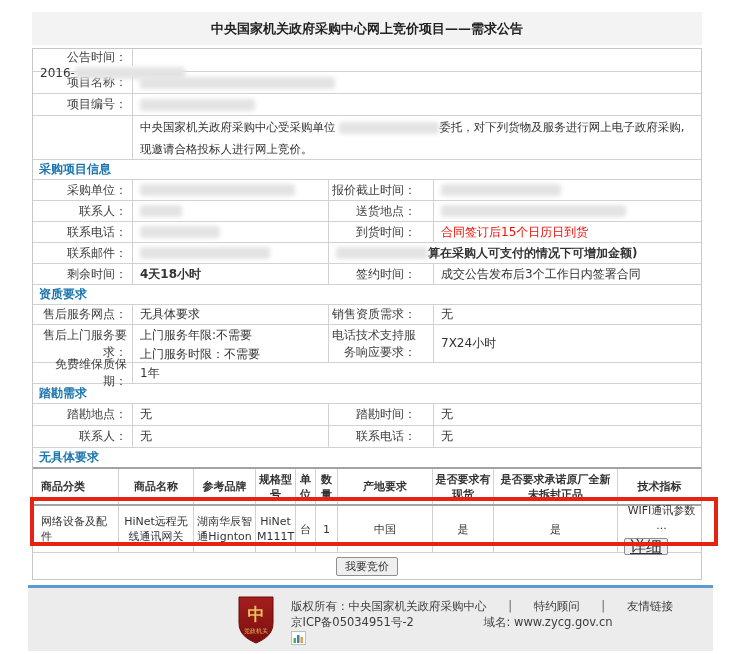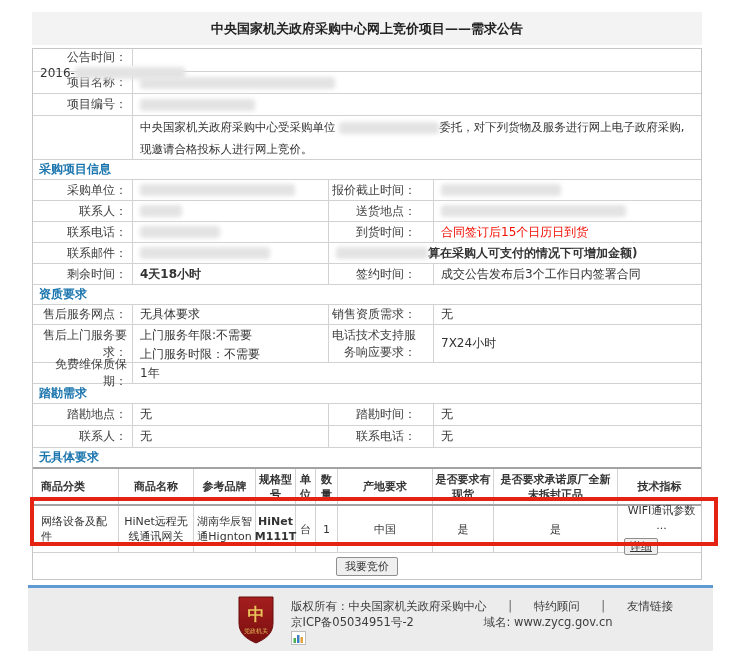--- a/index.html
+++ b/index.html
@@ -47,31 +47,31 @@
   .w80{width:80px}.w130{width:130px}.w92{width:92px}
 
   .two-line { display:block; line-height:18px; padding-top:1px; }
 
   
   .ptable-row { display:flex; align-items:stretch; border-top:2px solid #a3a3a3; font-size:11px; }
   .pc { border-right:1px solid #d2d2d2; display:flex; align-items:center;
     justify-content:center; text-align:center; padding:2px; line-height:15px; }
   .pc:last-child { border-right:none; }
   .pc-c1{width:86px; justify-content:flex-start; text-align:left; padding-left:8px;}
-  .pc-c2{width:75px;} .pc-c3{width:62px;} .pc-c4{width:40px;font-weight:bold;}
+  .pc-c2{width:75px;} .pc-c3{width:62px;} .pc-c4{width:40px;}
   .pc-c5{width:20px;} .pc-c6{width:22px;} .pc-c7{width:95px;}
   .pc-c8{width:61px;} .pc-c9{width:124px;} .pc-c10{flex:1;}
   .phead .pc { font-weight:bold; color:#333; }
   .pc-tech { flex-direction:column; align-items:flex-start; justify-content:center;
     padding-left:6px; gap:5px; }
 
   .btn { display:inline-block; background:#efefef; border:1px solid #8f8f8f;
     border-radius:2px; color:#333; font-size:11px; padding:2px 8px;
     font-family:inherit; cursor:pointer; line-height:13px; }
-  .btn-small { padding:1px 5px; font-size:11px;text-decoration:underline; }
+  .btn-small { padding:1px 5px; font-size:16px;text-decoration:underline; }
   .btn-row { display:flex; align-items:center; justify-content:center; }
 
   
   .highlight-box { position:absolute; left:30px; top:497px; width:688px; height:49px;
     border:4px solid #e42313; pointer-events:none; z-index:6; }
 
   
   .footer-line { position:absolute; left:28px; top:585px; width:685px; height:3px;
     background:#5f9bd2; }
   .footer { position:absolute; left:28px; top:588px; width:685px; height:63px;

